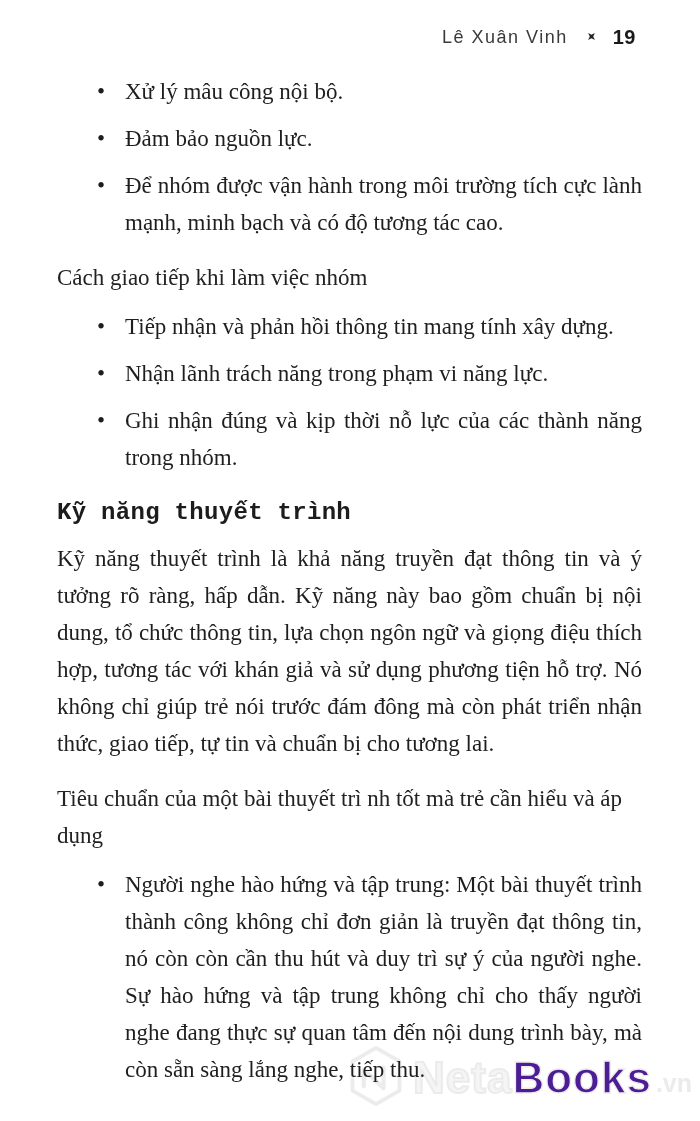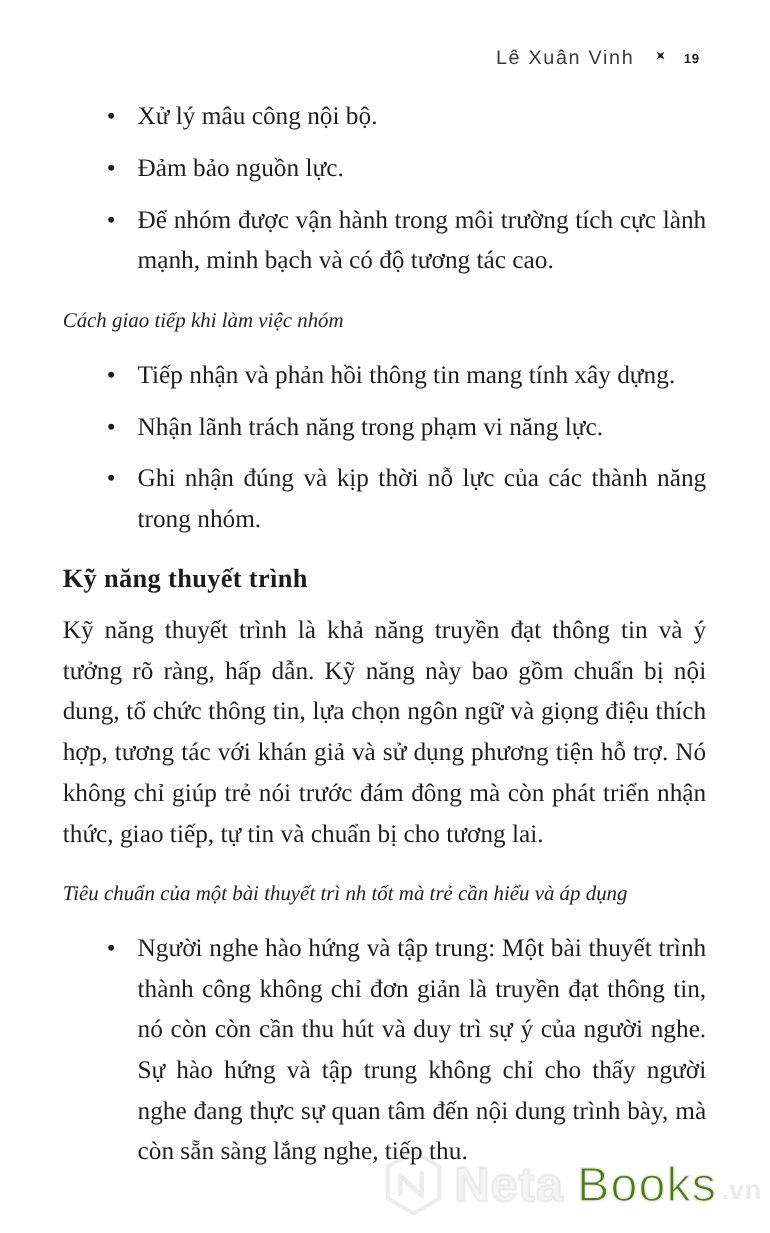--- a/index.html
+++ b/index.html
@@ -8,59 +8,58 @@
     background: #ffffff;
     font-family: "Liberation Serif", serif;
     color: #1e1e1e;
     position: relative;
     overflow: hidden;
   }
   .page { position: relative; width: 700px; height: 1121px; background: #ffffff; }
 
   
   header.running-head {
-    padding: 42px 64px 0 0;
+    padding: 26px 64px 0 0;
     display: flex;
     justify-content: flex-end;
     align-items: center;
     font-family: "Liberation Sans", sans-serif;
     color: #2e2e2e;
   }
   .author {
     font-size: 18px;
     letter-spacing: 1.5px;
     color: #3a3a3a;
   }
   .star-icon { margin: 0 15px 0 17px; display: inline-block; }
-  .pagenum { font-size: 12px; font-weight: bold; color: #191919; letter-spacing: 0.5px; text-align: right; }
+  .pagenum { font-size: 20px; font-weight: bold; color: #191919; letter-spacing: 0.5px; text-align: right; }
 
   
   main { position: relative; z-index: 1; padding: 0 58px 0 57px; font-size: 23px; line-height: 37px; }
 
   ul.bullets { list-style: none; margin: 24px 0 0 0; padding: 0; }
   ul.bullets li { position: relative; padding-left: 68px; }
   ul.bullets li + li { margin-top: 10px; }
   .dot {
     position: absolute; left: 40px; top: 0;
     font-size: 23px; line-height: 37px; color: #1e1e1e;
   }
   .li-text { display: block; text-align: justify; }
 
   p.subhead {
     margin: 18px 0 0 0;
-    font-style: italic;
-    font-size: 19px;
+    font-size: 23px;
     line-height: 37px;
     color: #222222;
   }
   ul.bullets.after-subhead { margin-top: 12px; }
 
   h2.section-heading {
     margin: 22px 0 0 0;
-    font-family: Liberation Serif, serif;
+    font-family: Liberation Mono, monospace;
     font-weight: bold;
     font-size: 24px;
     line-height: 30px;
     color: #1c1c1c;
     letter-spacing: 0.3px;
   }
   p.body-para {
     margin: 12px 0 0 0;
     text-align: justify;
   }
@@ -74,21 +73,21 @@
   }
   .wm-logo { margin-right: 8px; }
   .wm-brand-bold, .wm-brand-light {
     font-family: "Liberation Sans", sans-serif;
     font-weight: bold;
     font-size: 44px;
     letter-spacing: 1px;
     color: #f5f5f5;
     -webkit-text-stroke: 2px #ebebeb;
   }
-  .wm-brand-light { -webkit-text-stroke: 1.3px #ececec; font-weight: normal; color: #4d7c0f; margin-left: 12px; }
+  .wm-brand-light { -webkit-text-stroke: 1.3px #ececec; font-weight: bold; color: #4c1d95; }
   .wm-tld {
     font-family: "Liberation Sans", sans-serif;
     font-weight: bold;
     font-size: 25px;
     color: #ebebeb;
     margin-left: 4px;
     align-self: center;
     padding-top: 10px;
   }
 </style>

